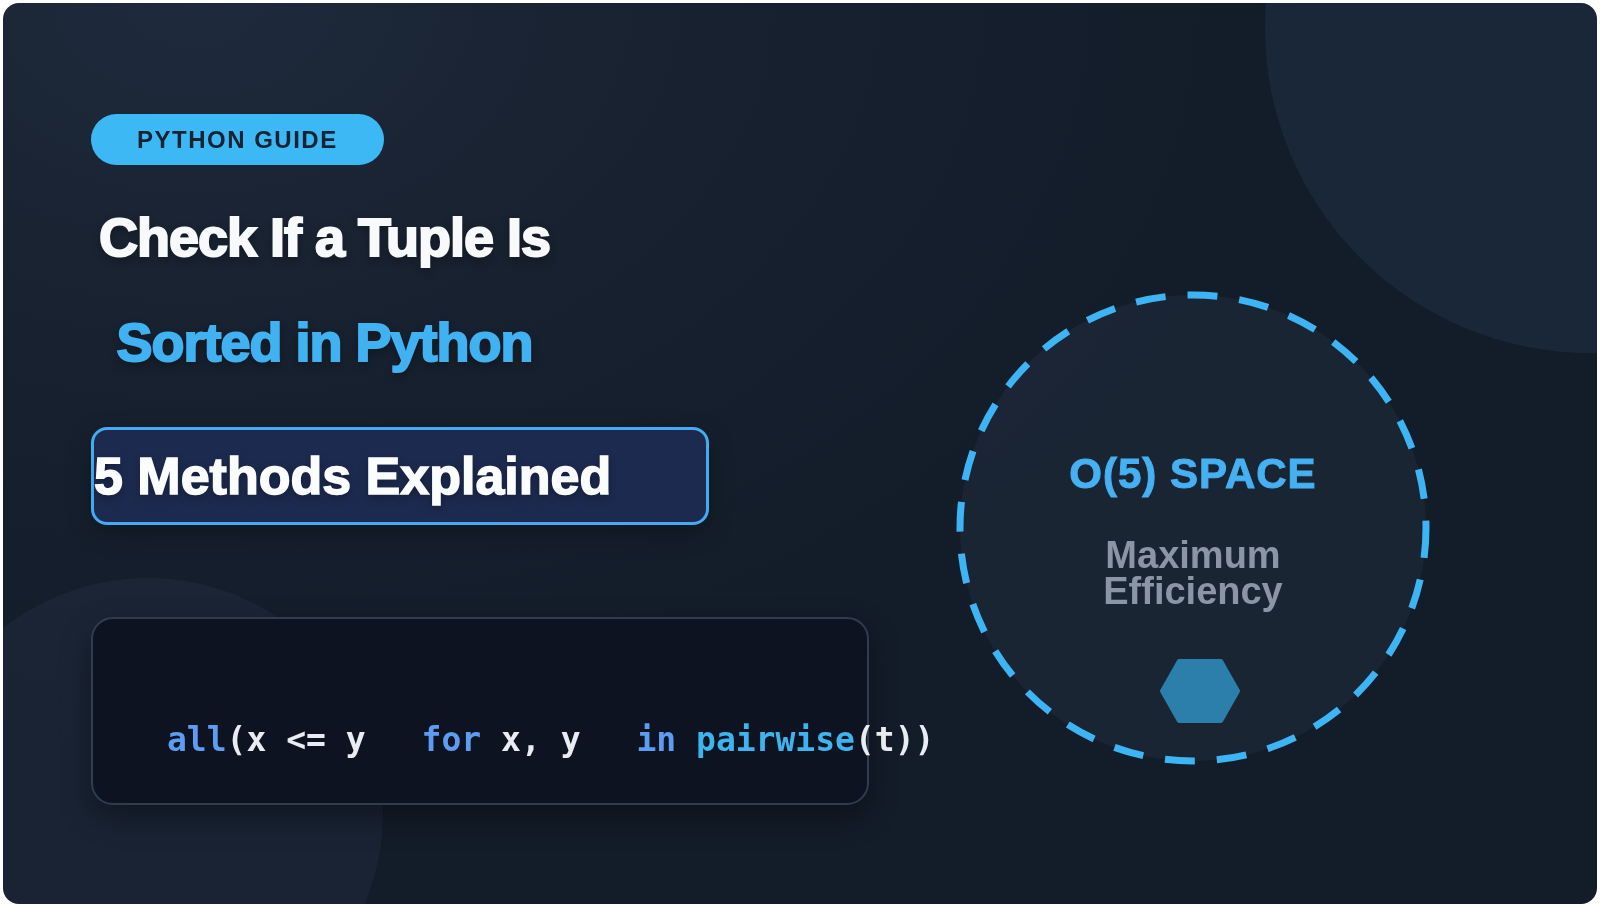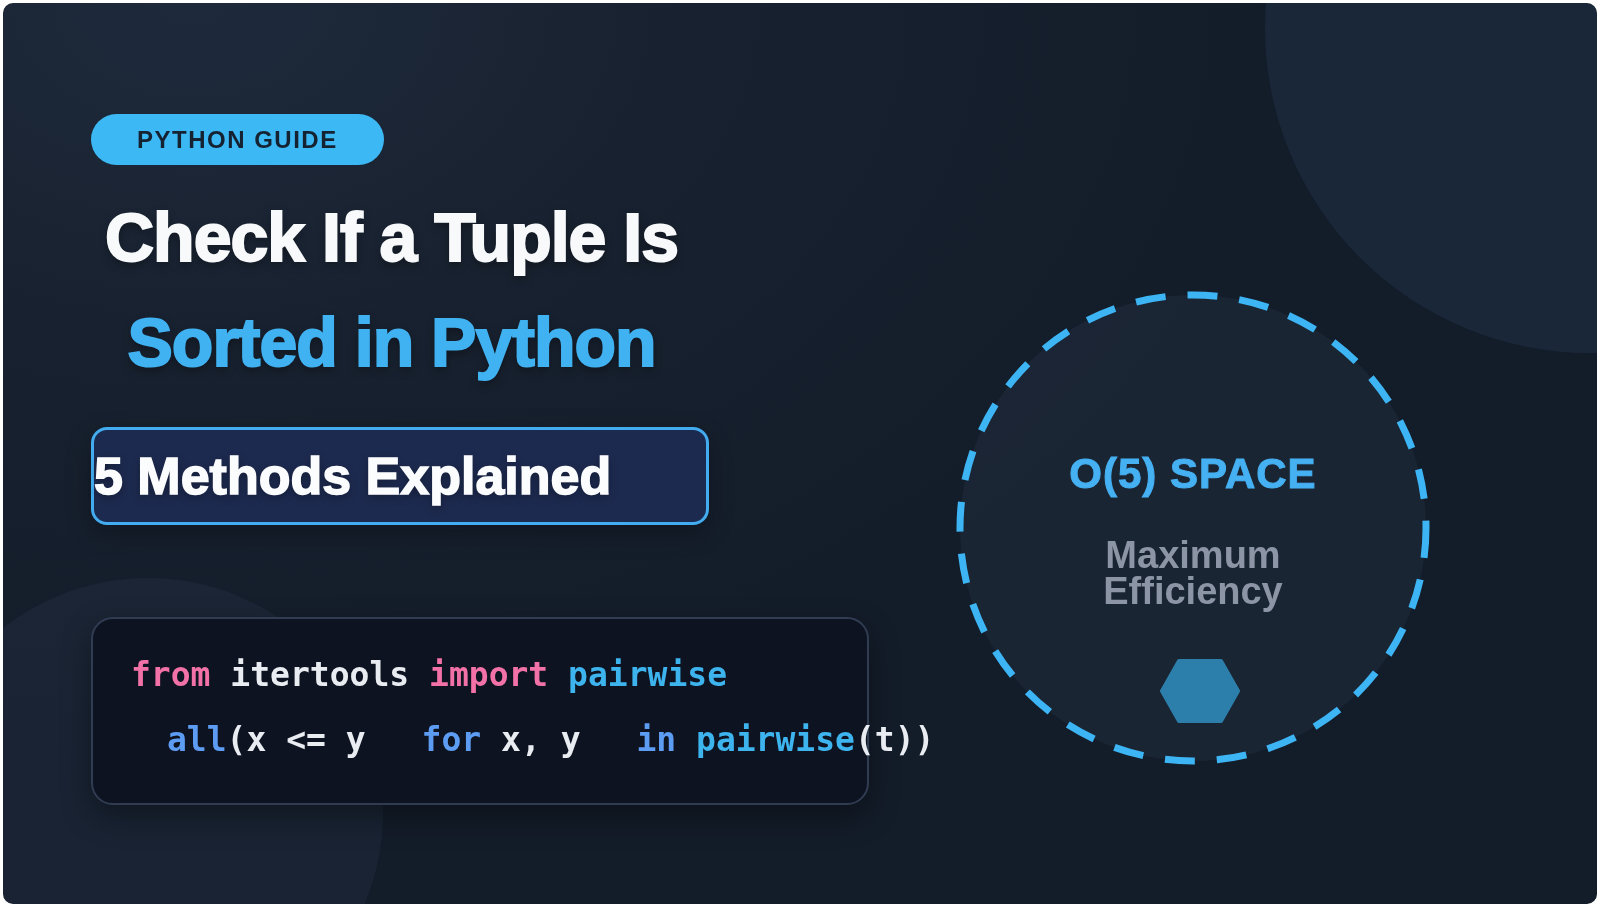--- a/index.html
+++ b/index.html
@@ -6,44 +6,44 @@
   body {
     width:1600px; height:907px;
     background:#ffffff;
     font-family:"Liberation Sans", sans-serif;
     position:relative;
     overflow:hidden;
   }
   .canvas {
     position:absolute; left:3px; top:3px;
     width:1594px; height:901px;
-    border-radius:10px;
+    border-radius:16px;
     overflow:hidden;
     background: radial-gradient(1100px 750px at 12% 0%, #1e2a3c 0%, #18212f 45%, #131c29 100%);
   }
   .deco-circle { position:absolute; border-radius:50%; }
   .deco-tr { left:1262px; top:-300px; width:650px; height:650px; background:rgba(74,116,168,0.13); }
   .deco-bl { left:-90px; top:575px; width:470px; height:470px; background:rgba(96,130,175,0.08); }
 
   .badge {
     position:absolute; left:88px; top:111px; height:51px;
     padding:0 46px;
     background:#3CB9F5;
     border-radius:26px;
     display:flex; align-items:center; justify-content:center;
   }
   .badge span {
     font-size:24px; font-weight:700; letter-spacing:1.5px;
     color:#152232;
   }
 
   .title {
-    position:absolute; left:102px; top:182px;
+    position:absolute; left:96px; top:182px;
     font-weight:700; letter-spacing:-1px;
-    font-size:68px; line-height:105px;
+    font-size:54px; line-height:105px;
     text-shadow:0 4px 10px rgba(0,0,0,0.35);
   }
   .title-line1 { color:#F7F9FA; -webkit-text-stroke:2px currentColor; }
   .title-line2 { color:#41B2F1;text-align:center; -webkit-text-stroke:2px currentColor; }
 
   .methods-box {
     position:absolute; left:88px; top:424px;
     width:612px; height:92px;
     background:#1D2A4F;
     border:3px solid #43ACF1;
@@ -102,21 +102,20 @@
   <div class="title">
     <div class="title-line1">Check If a Tuple Is</div>
     <div class="title-line2">Sorted in Python</div>
   </div>
 
   <div class="methods-box">
     <span>5 Methods Explained</span>
   </div>
 
   <div class="code-block">
-    <div class="code-line code-line1"><span class="tk-pink">from</span><span class="tk-plain"> itertools </span><span class="tk-pink">import</span><span class="tk-cyan"> pairwise</span></div>
     <div class="code-line code-line2"><span class="tk-blue">all</span><span class="tk-plain">(x &lt;= y </span><span class="tk-blue">for</span><span class="tk-plain"> x, y </span><span class="tk-blue">in</span><span class="tk-plain"> </span><span class="tk-cyan">pairwise</span><span class="tk-plain">(t))</span></div>
   </div>
 
   <svg class="eff-circle-svg" viewBox="0 0 480 480">
     <circle cx="240" cy="240" r="233" fill="rgba(125,160,205,0.07)" stroke="#3DB5F5" stroke-width="7" stroke-dasharray="30 22"></circle>
   </svg>
 
   <div class="circle-text o1-headline">O(5) SPACE</div>
   <div class="circle-text eff-sub1">Maximum</div>
   <div class="circle-text eff-sub2">Efficiency</div>

